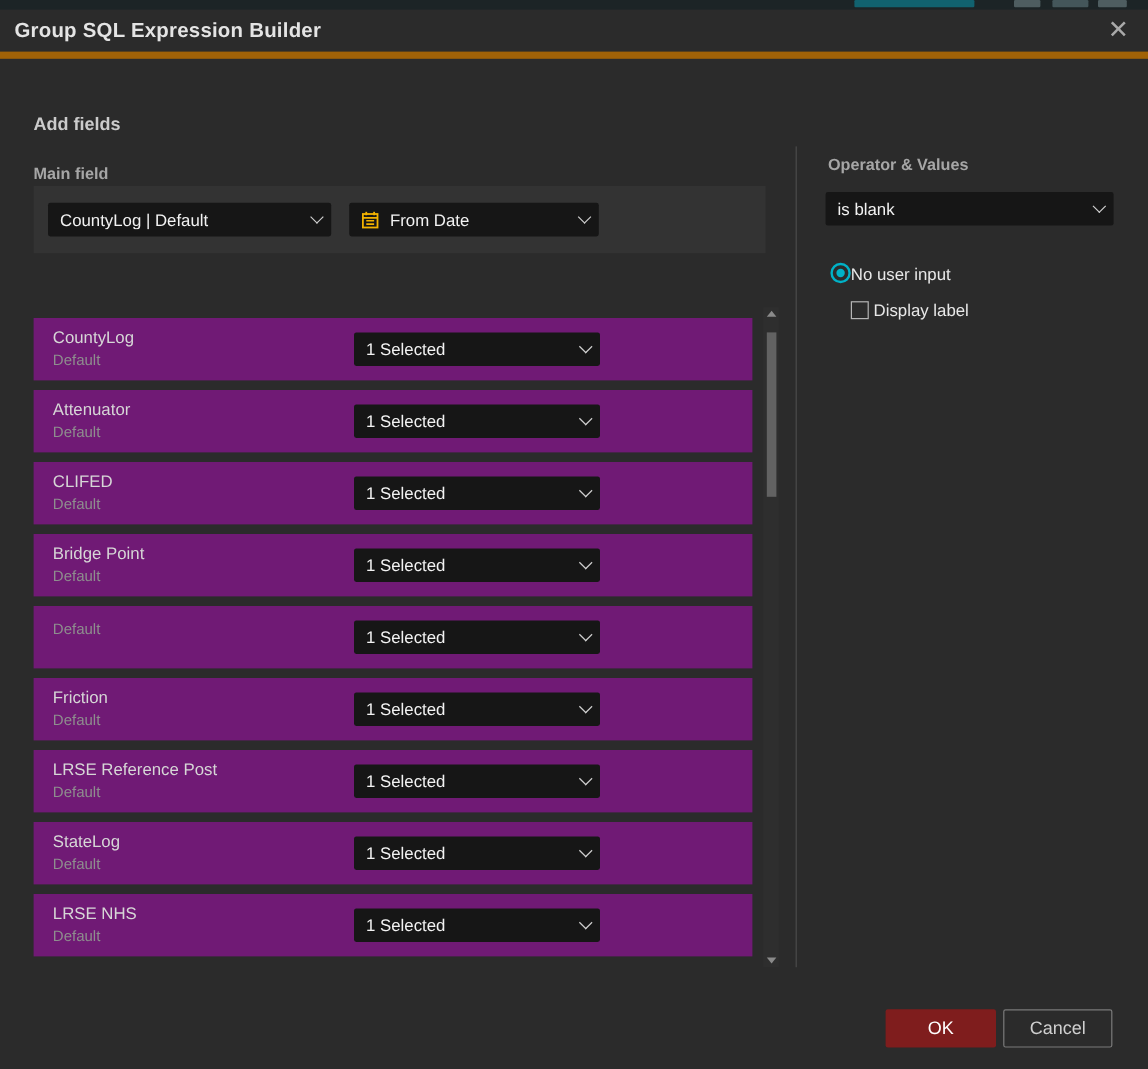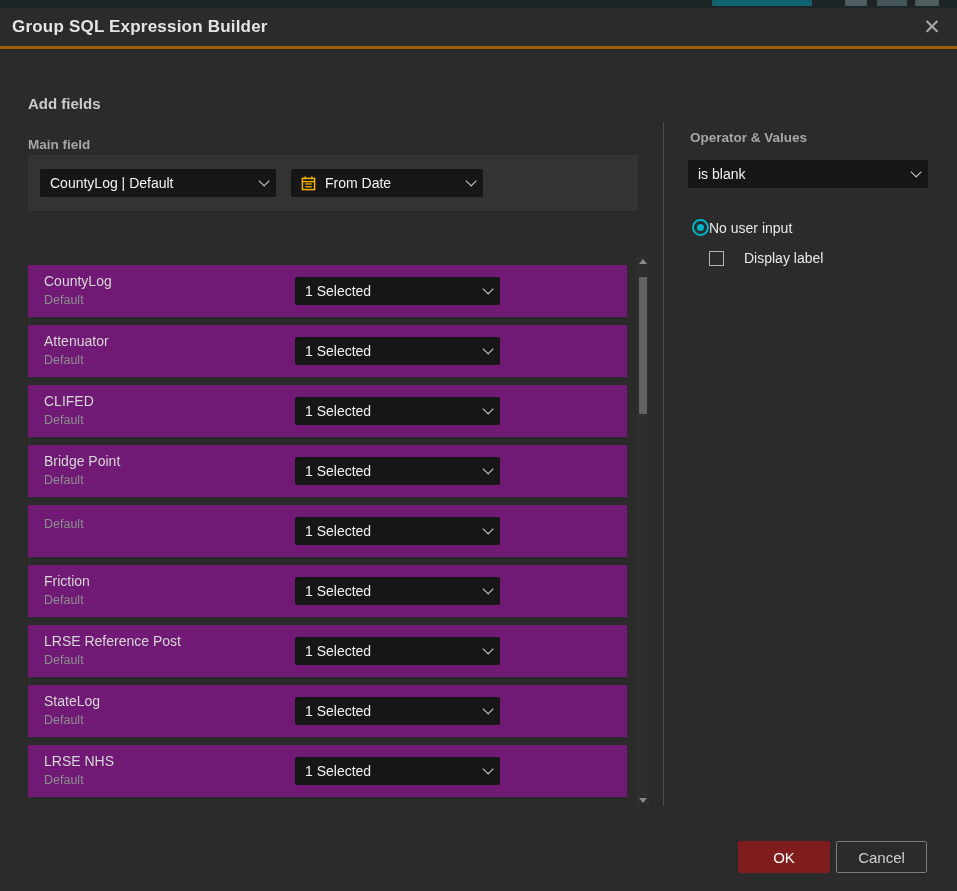--- a/index.html
+++ b/index.html
@@ -20,21 +20,21 @@
   .frag-grey3 { left:915px; width:24px; background:#4e5d60; }
 
   .dialog {
     position:absolute; left:0; top:8px; width:957px; height:883px;
     background:#2b2b2b;
   }
   .titlebar {
     position:absolute; left:0; top:0; width:100%; height:41px;
     display:flex; align-items:center; justify-content:space-between;
     padding:0 14px 0 12px;
-    border-bottom:3px solid #a16207;
+    border-bottom:6px solid #a16207;
   }
   .title { font-size:17px; font-weight:bold; color:#e4e4e4; letter-spacing:.2px; }
   .close-btn {
     width:22px; height:22px; display:flex; align-items:center; justify-content:center;
     color:#a9a9a9; font-size:21px; font-weight:300; cursor:pointer; line-height:1;
     font-family:"DejaVu Sans", sans-serif;
   }
 
   .section-title {
     position:absolute; left:28px; font-size:15px; font-weight:bold; color:#cbcbcb;
@@ -52,21 +52,21 @@
   .chevron {
     width:8px; height:8px; border-right:1.6px solid #cfcfcf; border-bottom:1.6px solid #cfcfcf;
     transform:rotate(45deg) translateY(-3px); flex:none; margin-left:8px;
   }
 
   .main-panel {
     position:absolute; left:28px; top:147px; width:610px; height:56px;
     background:#333333; display:flex; align-items:center; padding:0 12px; gap:15px;
   }
   .dd-source { width:236px; }
-  .dd-field  { width:192px; }
+  .dd-field  { width:208px; }
   .cal-icon { flex:none; margin-right:9px; display:block; }
 
   .fields-list { position:absolute; left:28px; top:257px; width:599px; }
   .field-row {
     position:relative; height:52px; margin-bottom:8px; background:#701a75;
     padding:8px 0 0 16px;
   }
   .field-name { font-size:14px; color:#d6d6d6; }
   .field-sub  { font-size:12.5px; color:#8e8e8e; margin-top:4px; }
   .row-dd { position:absolute; left:267px; top:12px; width:205px; }
@@ -85,21 +85,21 @@
   .op-dd { position:absolute; left:688px; top:152px; width:240px; }
 
   .radio-row { position:absolute; left:692px; top:211px; display:flex; align-items:center; cursor:pointer; }
   .radio-outer {
     width:17px; height:17px; border-radius:50%; border:2.5px solid #00b2c7;
     background:#2b2b2b; display:flex; align-items:center; justify-content:center; flex:none;
   }
   .radio-dot { width:7px; height:7px; border-radius:50%; background:#00b2c7; }
   .radio-label { font-size:14px; color:#e8e8e8; }
 
-  .check-row { position:absolute; left:709px; top:242px; display:flex; align-items:center; gap:20px; cursor:pointer; }
+  .check-row { position:absolute; left:709px; top:242px; display:flex; align-items:center; gap:4px; cursor:pointer; }
   .checkbox { width:15px; height:15px; border:1.5px solid #b5b5b5; background:transparent; flex:none; }
   .check-label { font-size:14px; color:#e8e8e8; }
 
   .footer { position:absolute; left:0; bottom:18px; width:100%; display:flex; justify-content:flex-end; gap:6px; padding-right:30px; }
   .btn { height:32px; font-size:15px; display:flex; align-items:center; justify-content:center; cursor:pointer; border-radius:2px; font-family:inherit; }
   .btn-ok { width:92px; background:#7f1d1d; color:#ffffff; border:none; }
   .btn-cancel { width:91px; background:transparent; color:#cfcfcf; border:1px solid #7a7a7a; }
 </style>
 </head>
 <body>

